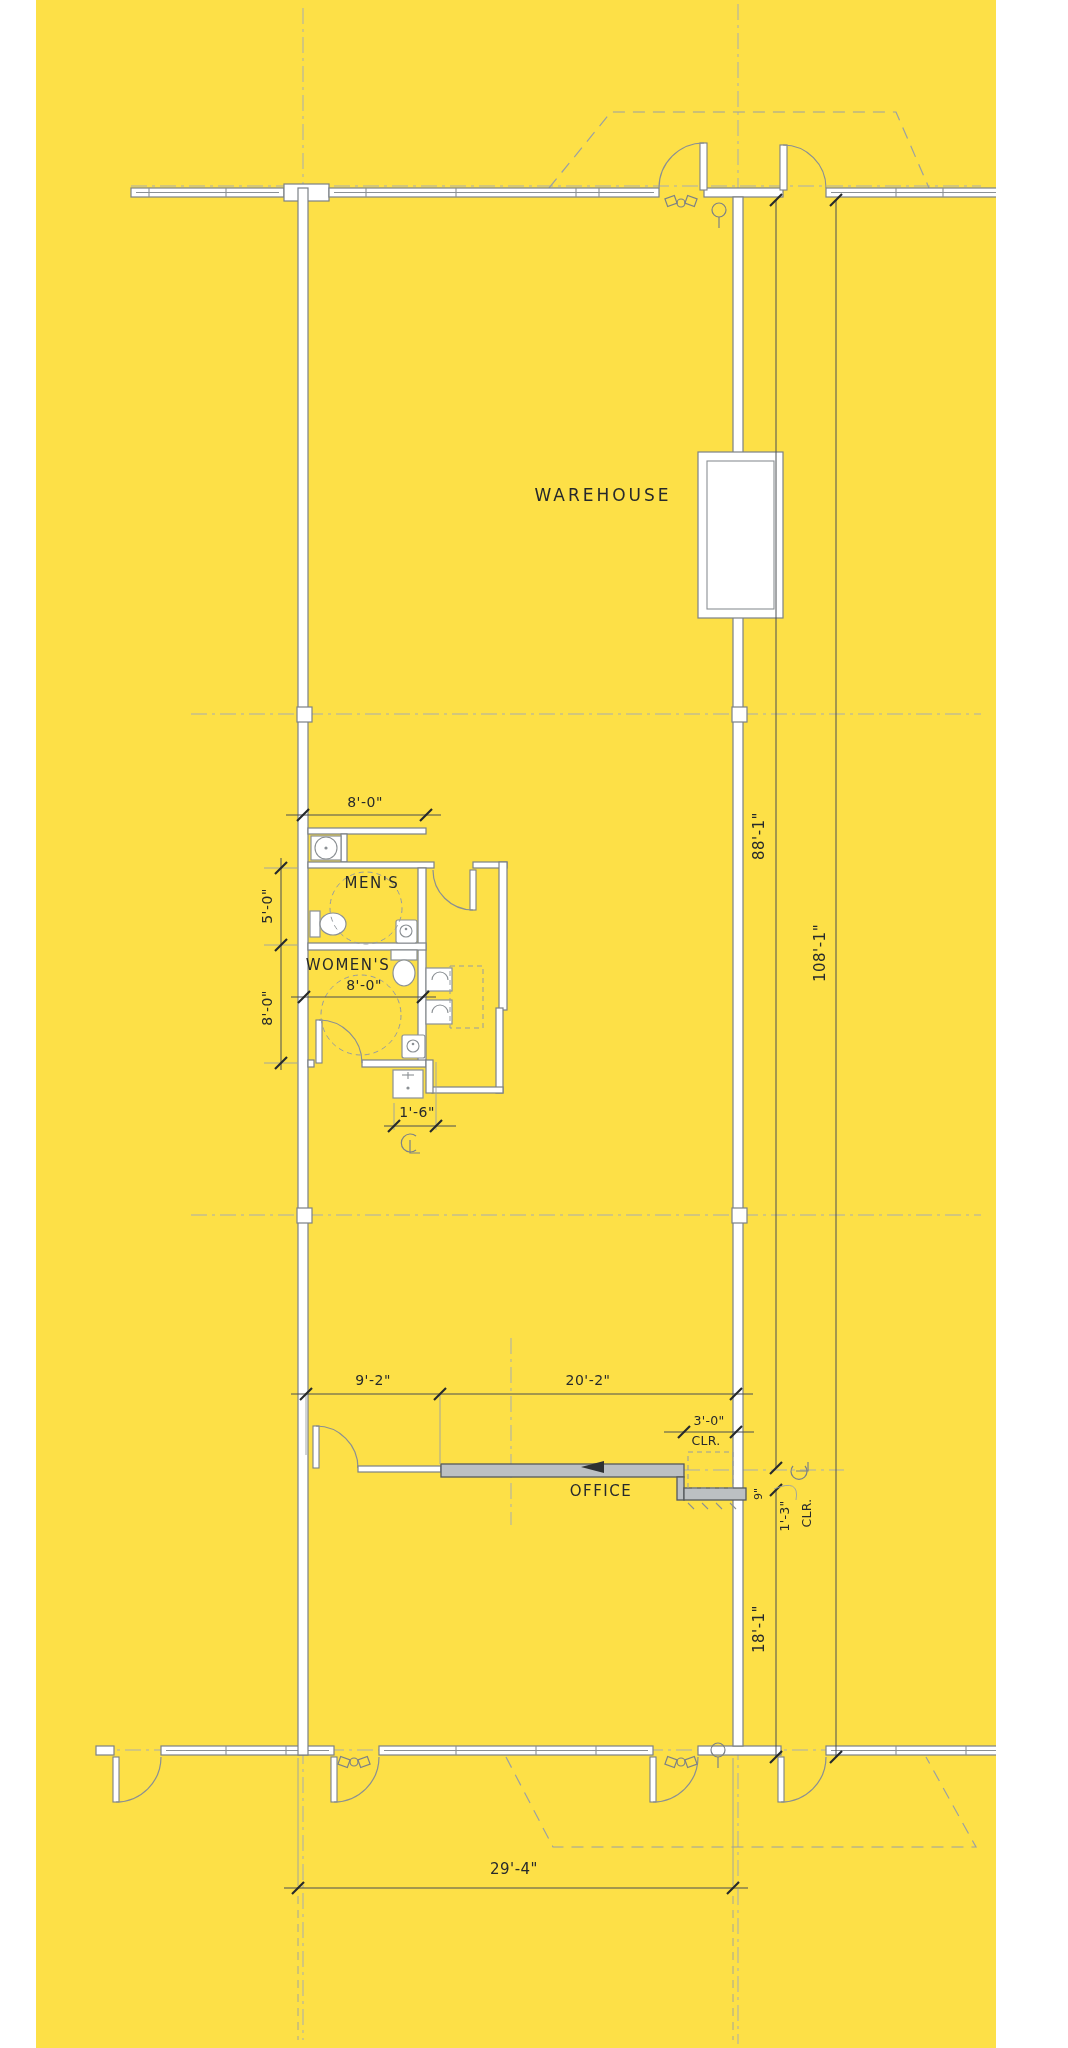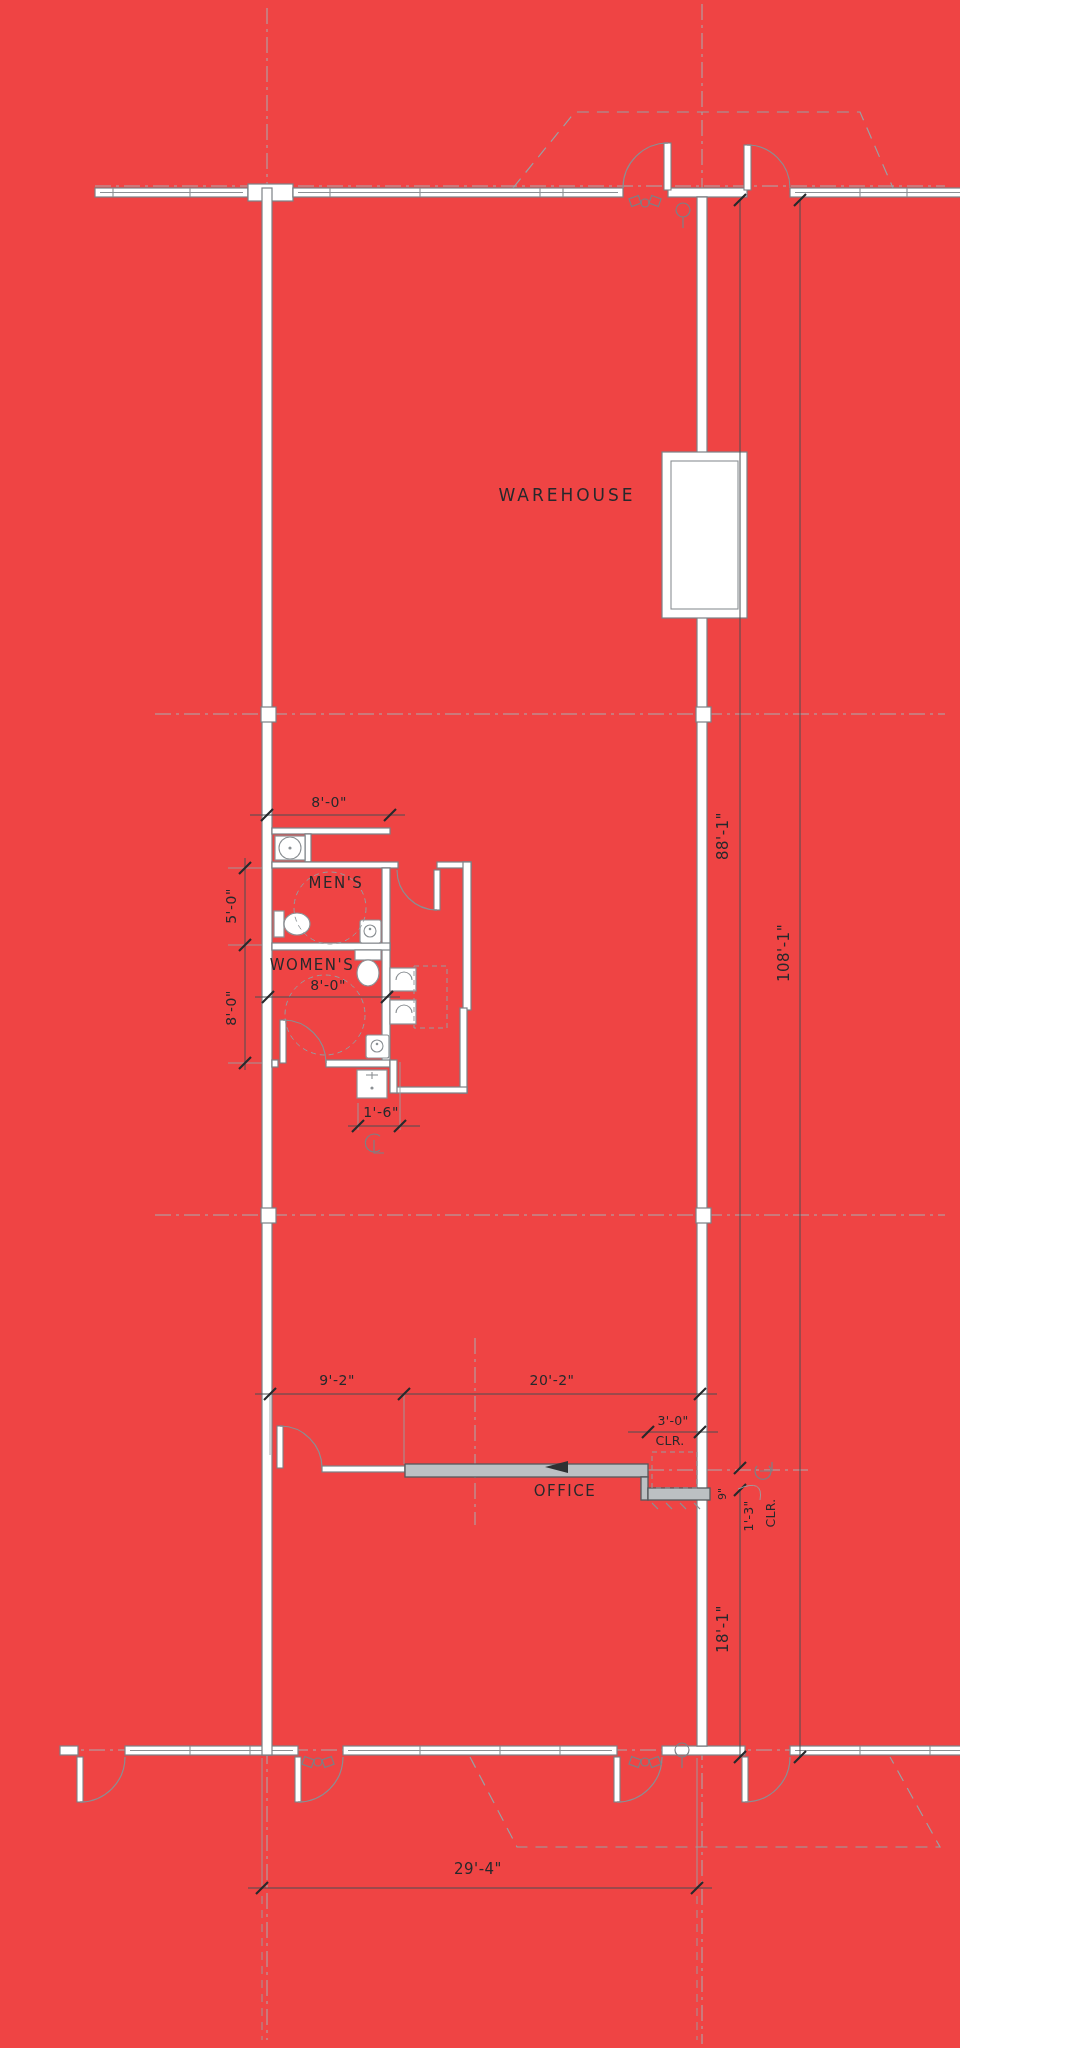--- a/index.html
+++ b/index.html
@@ -1,16 +1,16 @@
 <!DOCTYPE html>
 <html><head>
 <meta charset="utf-8">
 <style>
   html,body{margin:0;padding:0;background:#ffffff;}
-  .sheet{position:relative;width:960px;height:2048px;background:#ef4444;overflow:hidden;}
+  .sheet{position:relative;width:960px;height:2048px;background:#fde047;overflow:hidden;margin-left:36px;}
   svg{position:absolute;left:0;top:0;}
   text{font-family:"DejaVu Sans",sans-serif;fill:#26292c;}
   .room-label{font-size:15px;letter-spacing:1.5px;}
   .big-label{font-size:17px;letter-spacing:3px;}
   .dim{font-size:14px;letter-spacing:0.5px;}
   .dim-lg{font-size:15px;letter-spacing:0.5px;}
   .dim-sm{font-size:12.5px;letter-spacing:0.3px;}
   .dim-xs{font-size:11px;}
   .wall{fill:#ffffff;stroke:#7c8186;stroke-width:1.2;}
   .wline{stroke:#8b9094;stroke-width:1.1;fill:none;}

